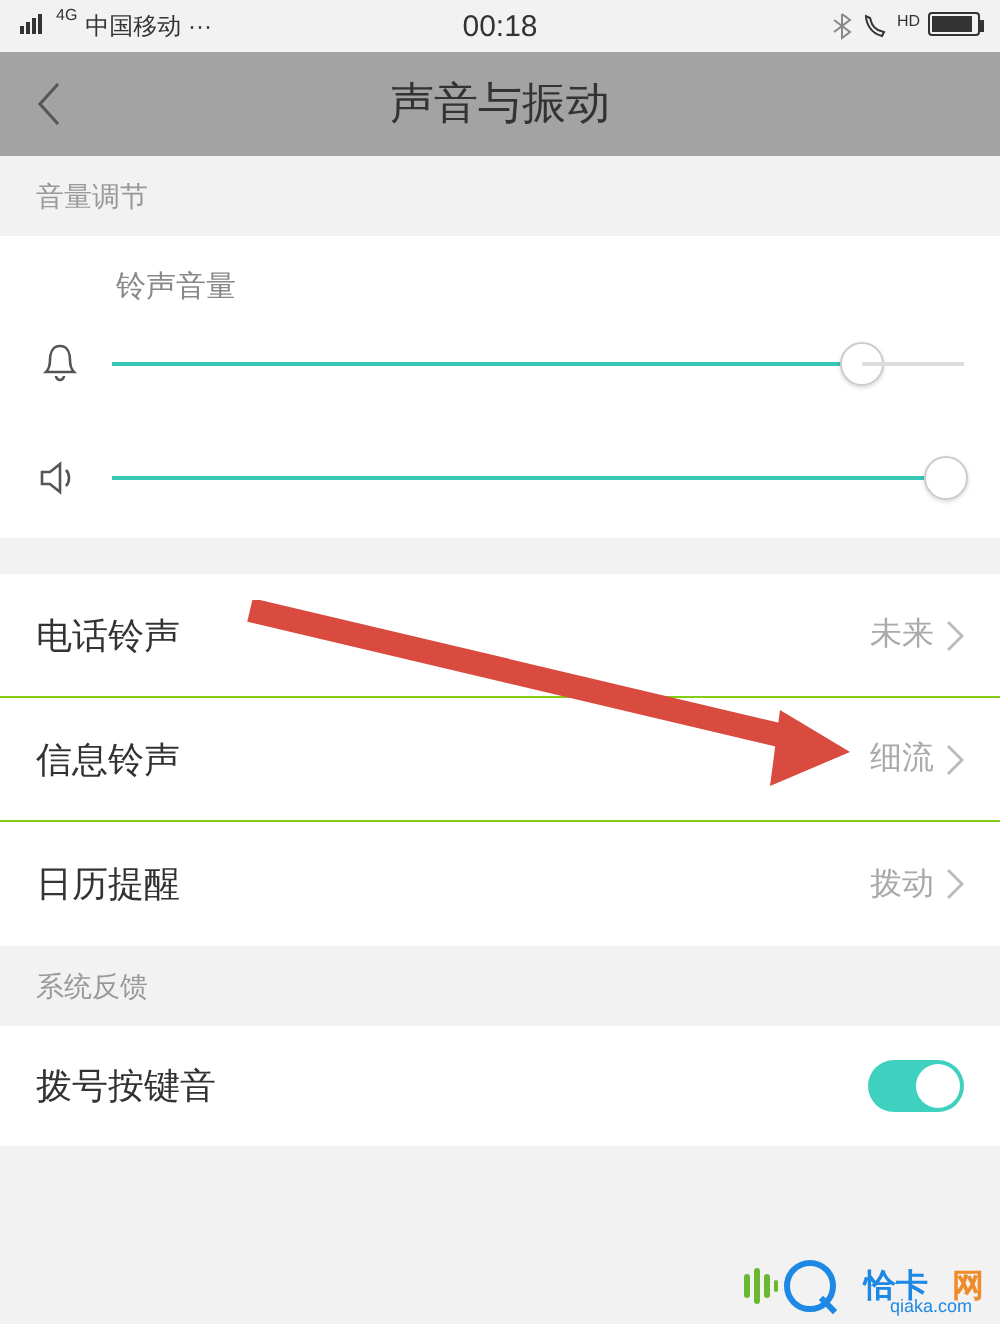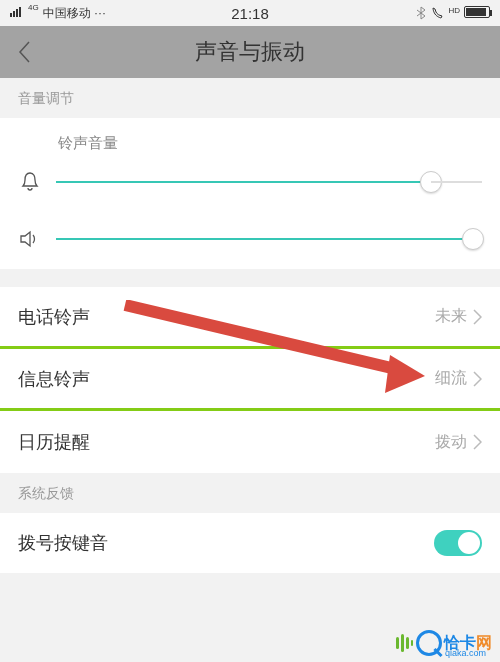--- a/index.html
+++ b/index.html
@@ -77,21 +77,21 @@
     border: 1px solid #ccc;
     box-shadow: 0 1px 2px rgba(0,0,0,0.15);
   }
   .list { background: #fff; margin-top: 18px; }
   .list-item {
     height: 62px;
     display: flex;
     align-items: center;
     justify-content: space-between;
     padding: 0 18px;
-    border-bottom: 3px solid #84cc16;
+    border-bottom: 1px solid #84cc16;
   }
   .list-item:last-child { border-bottom: none; }
   .item-title { font-size: 18px; color: #333; }
   .item-value { font-size: 16px; color: #aaa; display:flex; align-items:center; gap:6px;}
   .chevron { color:#bbb; }
   .toggle-row {
     background: #fff;
     height: 60px;
     display: flex;
     align-items: center;
@@ -110,21 +110,21 @@
     left: 120px;
     top: 300px;
     pointer-events: none;
   }
   .watermark {
     position: absolute;
     right: 8px;
     bottom: 6px;
     display: flex;
     align-items: center;
-    gap: 0;
+    gap: 12px;
     font-size: 16px;
     pointer-events: none;
   }
   .wm-logo { display:flex; align-items:center; }
   .wm-green { width:20px; height:20px; display:flex; align-items:center; justify-content:center;}
   .wm-blue-circle {
     width:26px; height:26px; border:3px solid #1e88e5; border-radius:50%; position:relative; margin-left:2px;
   }
   .wm-blue-circle::after {
     content:""; position:absolute; width:10px; height:3px; background:#1e88e5;
@@ -144,21 +144,21 @@
   <div class="status-left">
     <svg width="14" height="12">
         <rect x="0" y="8" width="2" height="4" fill="#333"></rect>
         <rect x="3" y="6" width="2" height="6" fill="#333"></rect>
         <rect x="6" y="4" width="2" height="8" fill="#333"></rect>
         <rect x="9" y="2" width="2" height="10" fill="#333"></rect>
       </svg>
     <span style="font-size:8px;line-height:6px;">4G</span>
     <span>中国移动 ···</span>
   </div>
-  <div class="status-center">21:18</div>
+  <div class="status-center">00:18</div>
   <div class="status-right">
     <svg width="10" height="14" viewBox="0 0 10 14">
         <path d="M5 1 L9 4 L5 7 L9 10 L5 13 V1 M1 4 L5 7 M1 10 L5 7" stroke="#888" stroke-width="1" fill="none"></path>
       </svg>
     <svg width="14" height="14" viewBox="0 0 14 14">
         <path d="M3 2 C3 2 3 5 5 8 C7 11 11 12 11 12 L12 10 L9 9 C9 9 7 8 6 6 L5 3 Z" fill="none" stroke="#333" stroke-width="1"></path>
       </svg>
     <span style="font-size:8px;">HD</span>
     <div class="battery">
         <div class="battery-fill"></div>

